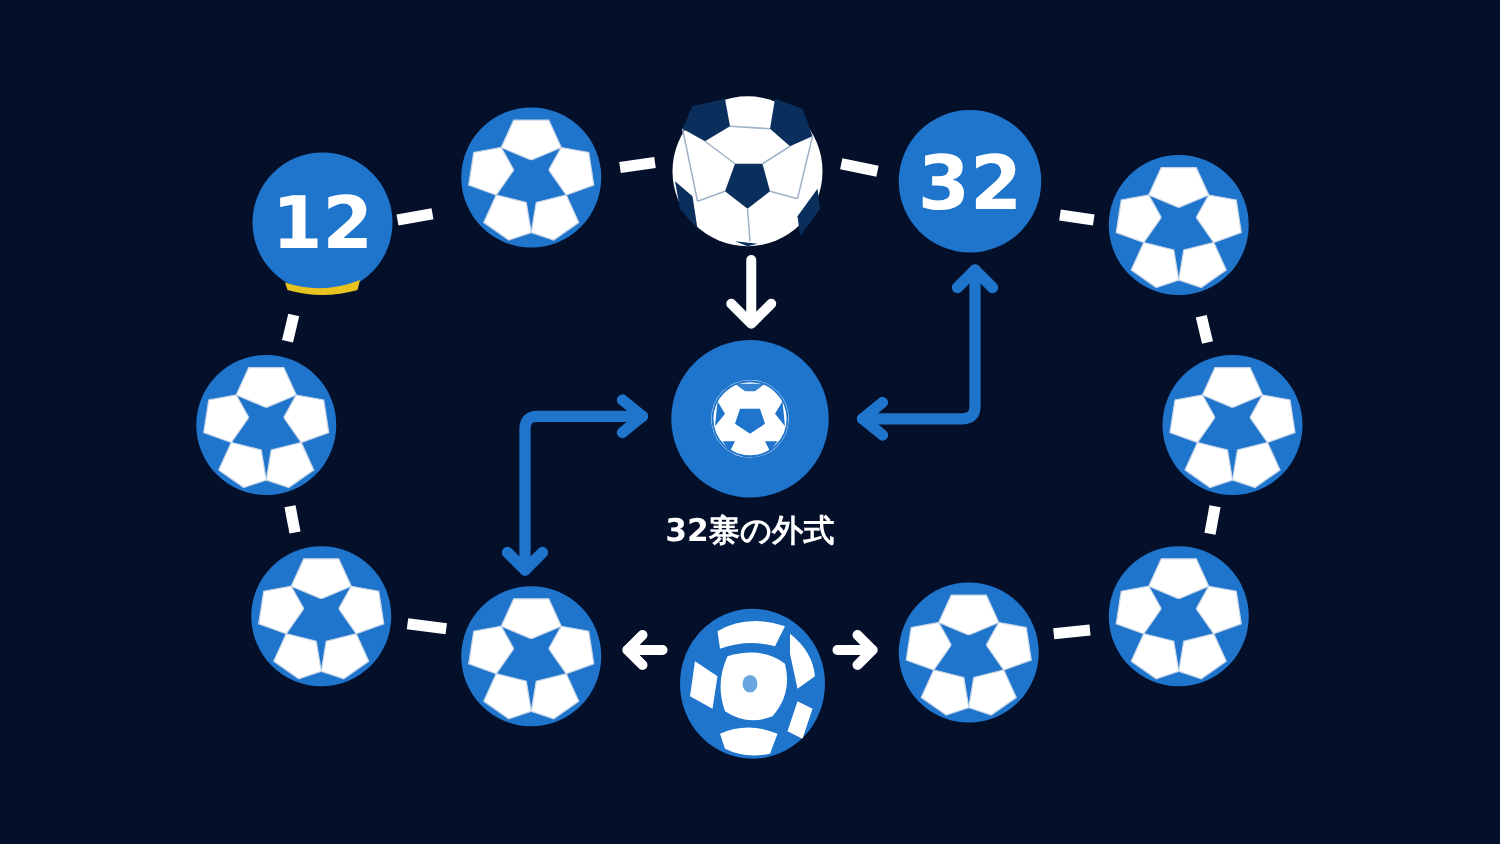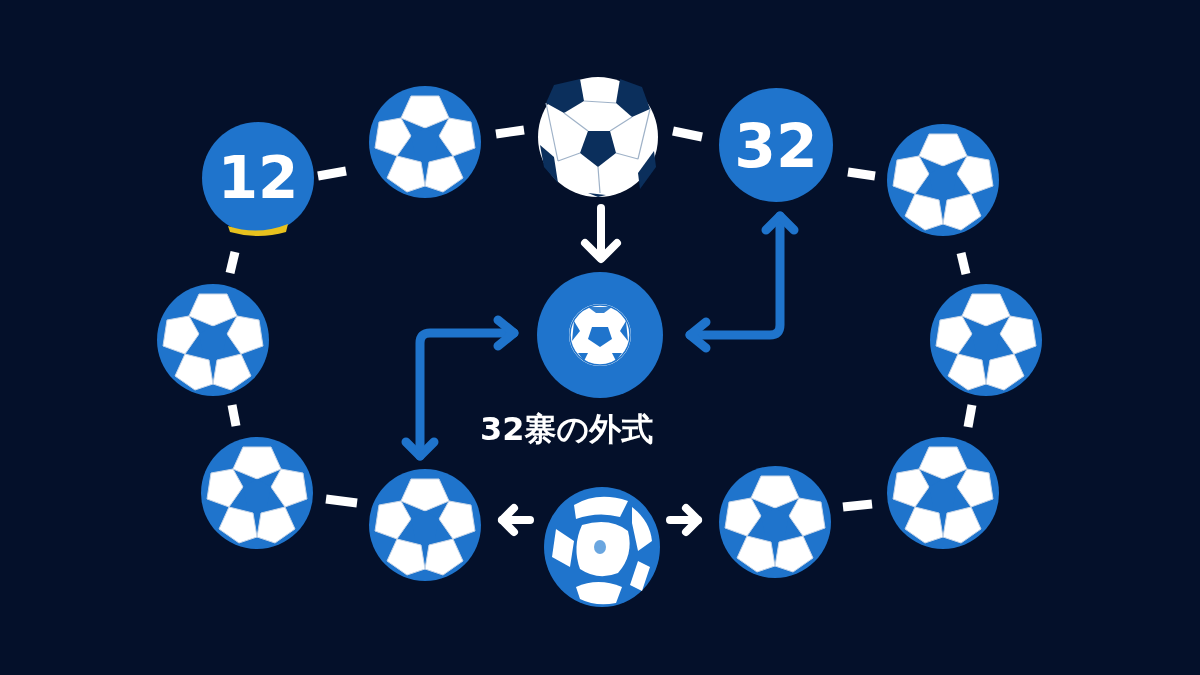--- a/index.html
+++ b/index.html
@@ -4,22 +4,22 @@
 <style>
   html, body { margin:0; padding:0; }
   body {
     width:1200px; height:675px; overflow:hidden;
     background:#04102a;
     font-family:"DejaVu Sans", "Liberation Sans", sans-serif;
     position:relative;
   }
   #stage { position:absolute; left:0; top:0; width:1200px; height:675px; }
   .label {
-    position:absolute; left:480px; top:408px; width:240px; text-align:left;
-    color:#ffffff; font-weight:bold; font-size:32px; letter-spacing:0px;
+    position:absolute; left:480px; top:408px; width:240px; text-align:center;
+    color:#ffffff; font-weight:bold; font-size:25px; letter-spacing:0px;
   }
   .num-label {
     font-family:"DejaVu Sans", "Liberation Sans", sans-serif;
     font-weight:bold; fill:#ffffff;
   }
 </style>
 </head>
 <body>
 
 <svg id="stage" width="1200" height="675" viewBox="0 0 1200 675" xmlns="http://www.w3.org/2000/svg">

